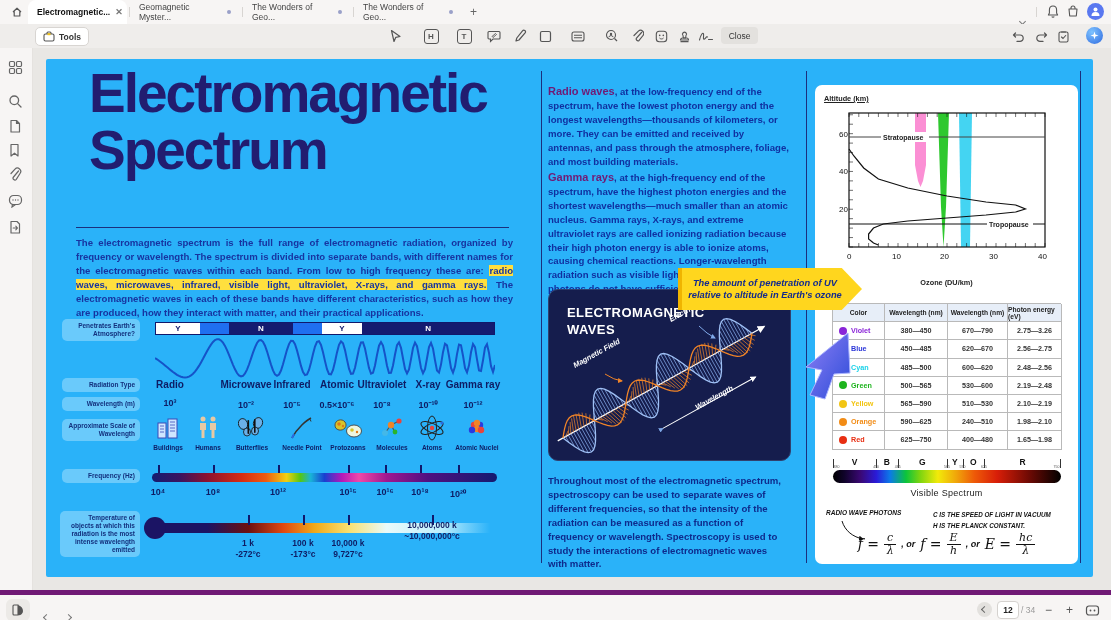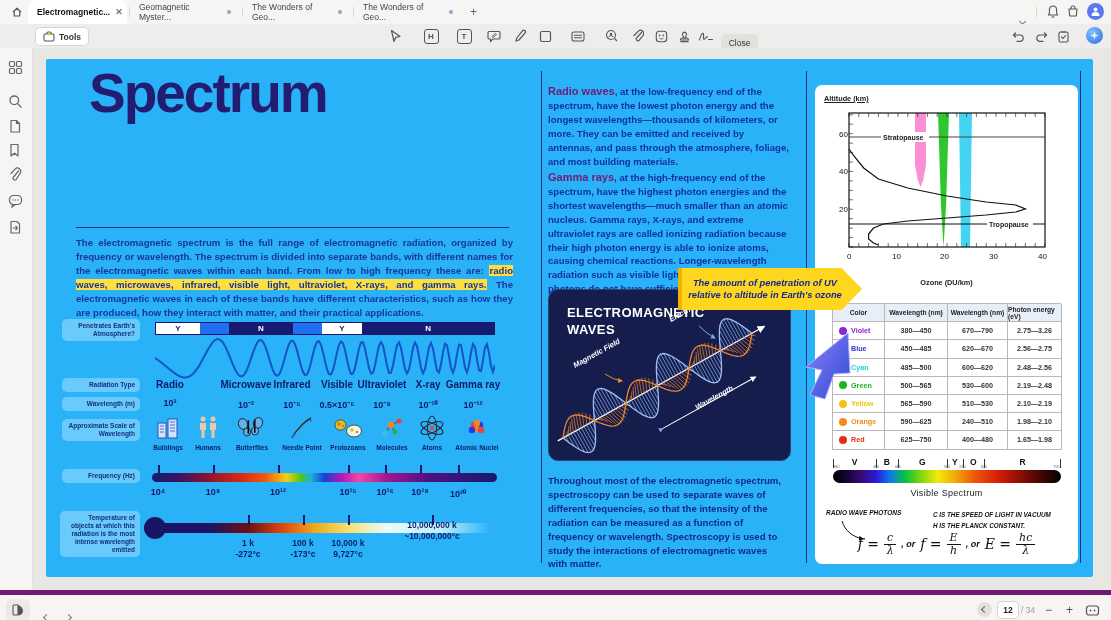--- a/index.html
+++ b/index.html
@@ -12,21 +12,21 @@
   .tab{position:absolute;top:0;height:24px;display:flex;align-items:center;gap:5px;padding:0 9px;box-sizing:border-box;font-size:8.5px;color:#444;}
   .tab.active{background:#fff;border-radius:8px 8px 0 0;font-weight:bold;color:#111;}
   .tab .dot{width:4px;height:4px;border-radius:50%;background:#9aa0c8;}
   .tab .x{color:#777;font-size:9px;}
   .tabsep{position:absolute;top:7px;width:1px;height:10px;background:#d8d5d2;}
   .plus{position:absolute;top:5px;font-size:12px;color:#666;}
   .toolbar{position:absolute;left:0;top:24px;width:1111px;height:24px;background:#efedeb;border-bottom:1px solid #e0ddda;}
   .toolsbtn{position:absolute;left:35px;top:3px;height:17px;padding:0 7px;background:#fff;border:1px solid #d8d5d2;border-radius:5px;display:flex;align-items:center;gap:4px;font-size:8.5px;font-weight:bold;color:#333;}
   .tbic{position:absolute;top:4px;width:16px;height:16px;display:flex;align-items:center;justify-content:center;}
   .chev{display:inline-block;width:4px;height:4px;border-right:1.2px solid #777;border-bottom:1.2px solid #777;transform:rotate(45deg);} .chev.left{transform:rotate(135deg);} .chev.right{transform:rotate(-45deg);}
-  .closebtn{position:absolute;left:721px;top:3px;width:37px;height:17px;background:#e3e1de;border-radius:4px;font-size:8.5px;color:#333;display:flex;align-items:center;justify-content:center;margin-top:7px;}
+  .closebtn{position:absolute;left:721px;top:3px;width:37px;height:17px;background:#e3e1de;border-radius:4px;font-size:8.5px;color:#333;display:flex;align-items:center;justify-content:center;}
   .lboxletter{width:13px;height:13px;border:1.3px solid #555;border-radius:3px;font-size:8px;font-weight:bold;color:#555;display:flex;align-items:center;justify-content:center;}
   .avatar{position:absolute;left:1087px;top:3px;width:17px;height:17px;border-radius:50%;background:#5a78f0;display:flex;align-items:center;justify-content:center;}
   .aibtn{position:absolute;left:1086px;top:3px;width:17px;height:17px;border-radius:50%;background:radial-gradient(circle at 35% 30%,#7ec3ff,#2f6ae0);display:flex;align-items:center;justify-content:center;color:#fff;font-size:9px;}
   
   .sidebar{position:absolute;left:0;top:48px;width:32px;height:542px;background:#f7f5f4;border-right:1px solid #e5e2df;}
   .sbic{position:absolute;left:8px;width:16px;height:16px;}
   .bottombar{position:absolute;left:0;top:590px;width:1111px;height:30px;background:#f7f5f4;border-top:5px solid #701a75;}
   .pfbtn{position:absolute;left:6px;top:4px;width:24px;height:22px;background:#eceae7;border-radius:6px;display:flex;align-items:center;justify-content:center;}
   .navchev{position:absolute;top:11px;}
   .circbtn{position:absolute;left:977px;top:7px;width:15px;height:15px;border-radius:50%;background:#e3e1de;display:flex;align-items:center;justify-content:center;}
@@ -285,20 +285,21 @@
           <path d="M3 1.5 H9 L11.5 4 V13 H3 Z" fill="none" stroke="#666" stroke-width="1.2" stroke-linejoin="round"></path>
           <path d="M5.2 8 H9.2 M7.8 6.2 L9.4 8 L7.8 9.8" fill="none" stroke="#666" stroke-width="1.1" stroke-linecap="round"></path>
         </svg>
     </div>
   </div>
 
   <div class="canvas">
     <div class="poster">
 
       <div class="ptitle">
+        <div>Electromagnetic</div>
         <div>Spectrum</div>
       </div>
       <div class="prule" style="left:30px;top:168px;width:433px;height:1px;"></div>
       <div class="pintro"><span>The electromagnetic spectrum is the full range of electromagnetic radiation, organized by frequency or wavelength. The spectrum is divided into separate bands, with different names for the electromagnetic waves within each band. From low to high frequency these are: </span><span class="hl">radio waves, microwaves, infrared, visible light, ultraviolet, X-rays, and gamma rays.</span><span> The electromagnetic waves in each of these bands have different characteristics, such as how they are produced, how they interact with matter, and their practical applications.</span></div>
 
       <div class="pill" style="left:16px;top:260px;width:78px;">Penetrates Earth's Atmosphere?</div>
       <div class="ynbar">
         <div class="sg" style="width:13%;background:#fff;color:#10186b;">Y</div>
         <div class="sg" style="width:8.5%;background:#1f6ff0;"></div>
         <div class="sg" style="width:19%;background:#141b70;color:#fff;">N</div>
@@ -308,21 +309,21 @@
       </div>
 
       <svg class="abs" style="left:109px;top:276px;" width="340" height="46">
         <polyline id="chirp" fill="none" stroke="#1553c8" stroke-width="2" points="0,23.0 2,24.3 4,25.7 6,27.2 8,28.8 10,30.4 12,32.1 14,33.7 16,35.4 18,37.0 20,38.4 22,39.8 24,40.9 26,41.7 28,42.3 30,42.5 32,42.2 34,41.6 36,40.4 38,38.7 40,36.6 42,33.9 44,30.9 46,27.4 48,23.8 50,20.0 52,16.3 54,12.7 56,9.6 58,7.0 60,5.1 62,4.2 64,4.3 66,5.5 68,7.7 70,10.9 72,15.1 74,19.8 76,24.8 78,29.8 80,34.3 82,38.0 84,40.5 86,41.5 88,40.8 90,38.5 92,34.6 94,29.5 96,23.7 98,17.7 100,12.3 102,8.0 104,5.4 106,5.0 108,6.8 110,10.7 112,16.3 114,23.0 116,29.6 118,35.4 120,39.4 122,40.8 124,39.5 126,35.5 128,29.3 130,22.0 132,14.8 134,9.1 136,5.8 138,5.9 140,9.2 142,15.4 144,23.1 146,30.9 148,37.0 150,40.1 152,39.4 154,34.9 156,27.6 158,19.1 160,11.6 162,6.8 164,6.2 166,9.9 168,17.2 170,26.1 172,34.2 174,39.1 176,39.4 178,34.9 180,26.8 182,17.4 184,9.8 186,6.4 188,8.3 190,15.1 192,24.6 194,33.6 196,38.9 198,38.6 200,32.7 202,23.2 204,13.5 206,7.5 208,7.4 210,13.5 212,23.4 214,33.1 216,38.7 218,37.7 220,30.4 222,19.9 224,10.7 226,7.0 228,10.6 230,19.9 232,30.7 234,37.9 236,37.8 238,30.5 240,19.5 242,10.2 244,7.4 246,12.8 248,23.5 250,34.0 252,38.5 254,34.5 256,24.1 258,13.0 260,7.6 262,11.2 264,21.7 266,33.0 268,38.2 270,34.2 272,23.2 274,12.1 276,7.9 278,13.5 280,25.3 282,35.6 284,37.5 286,29.6 288,17.2 290,8.8 292,10.4 294,21.0 296,33.0 298,37.7 300,31.6 302,19.1 304,9.5 306,10.2 308,20.7 310,33.0 312,37.4 314,30.3 316,17.3 318,9.0 320,12.2 322,24.4 324,35.4 326,35.9 328,25.3 330,12.7 332,9.2 334,17.9 336,31.2 338,37.0 340,30.1 "></polyline>
       </svg>
 
       <div class="pill" style="left:16px;top:319px;width:78px;">Radiation Type</div>
       <div class="ctr" style="left:124px;top:320px;font-size:10px;font-weight:bold;">Radio</div>
       <div class="ctr" style="left:200px;top:320px;font-size:10px;font-weight:bold;">Microwave</div>
       <div class="ctr" style="left:246px;top:320px;font-size:10px;font-weight:bold;">Infrared</div>
-      <div class="ctr" style="left:291px;top:320px;font-size:10px;font-weight:bold;">Visible</div>
+      <div class="ctr" style="left:291px;top:320px;font-size:10px;font-weight:bold;">Atomic</div>
       <div class="ctr" style="left:336px;top:320px;font-size:10px;font-weight:bold;">Ultraviolet</div>
       <div class="ctr" style="left:382px;top:320px;font-size:10px;font-weight:bold;">X-ray</div>
       <div class="ctr" style="left:427px;top:320px;font-size:10px;font-weight:bold;">Gamma ray</div>
 
       <div class="pill" style="left:16px;top:338px;width:78px;">Wavelength (m)</div>
       <div class="ctr" style="left:124px;top:339px;font-size:9px;font-weight:bold;">10³</div>
       <div class="ctr" style="left:200px;top:339px;font-size:9px;font-weight:bold;">10⁻²</div>
       <div class="ctr" style="left:246px;top:339px;font-size:9px;font-weight:bold;">10⁻⁵</div>
       <div class="ctr" style="left:291px;top:339px;font-size:9px;font-weight:bold;">0.5×10⁻⁶</div>
       <div class="ctr" style="left:336px;top:339px;font-size:9px;font-weight:bold;">10⁻⁸</div>

